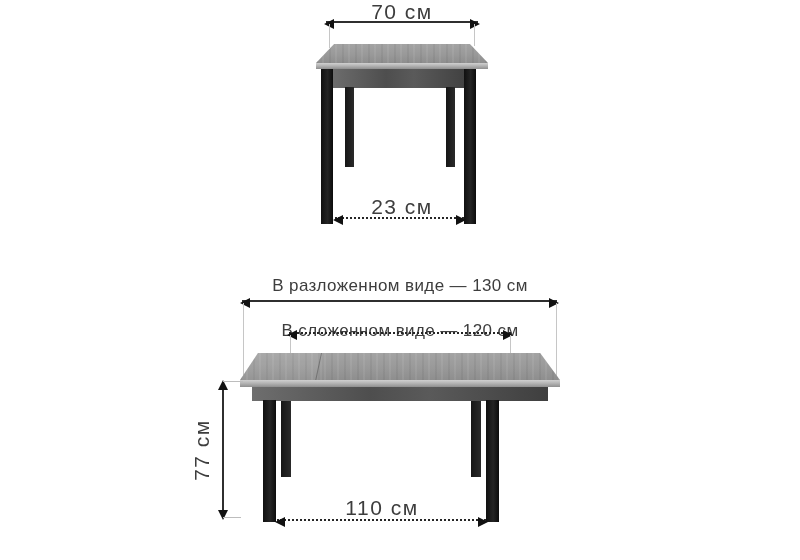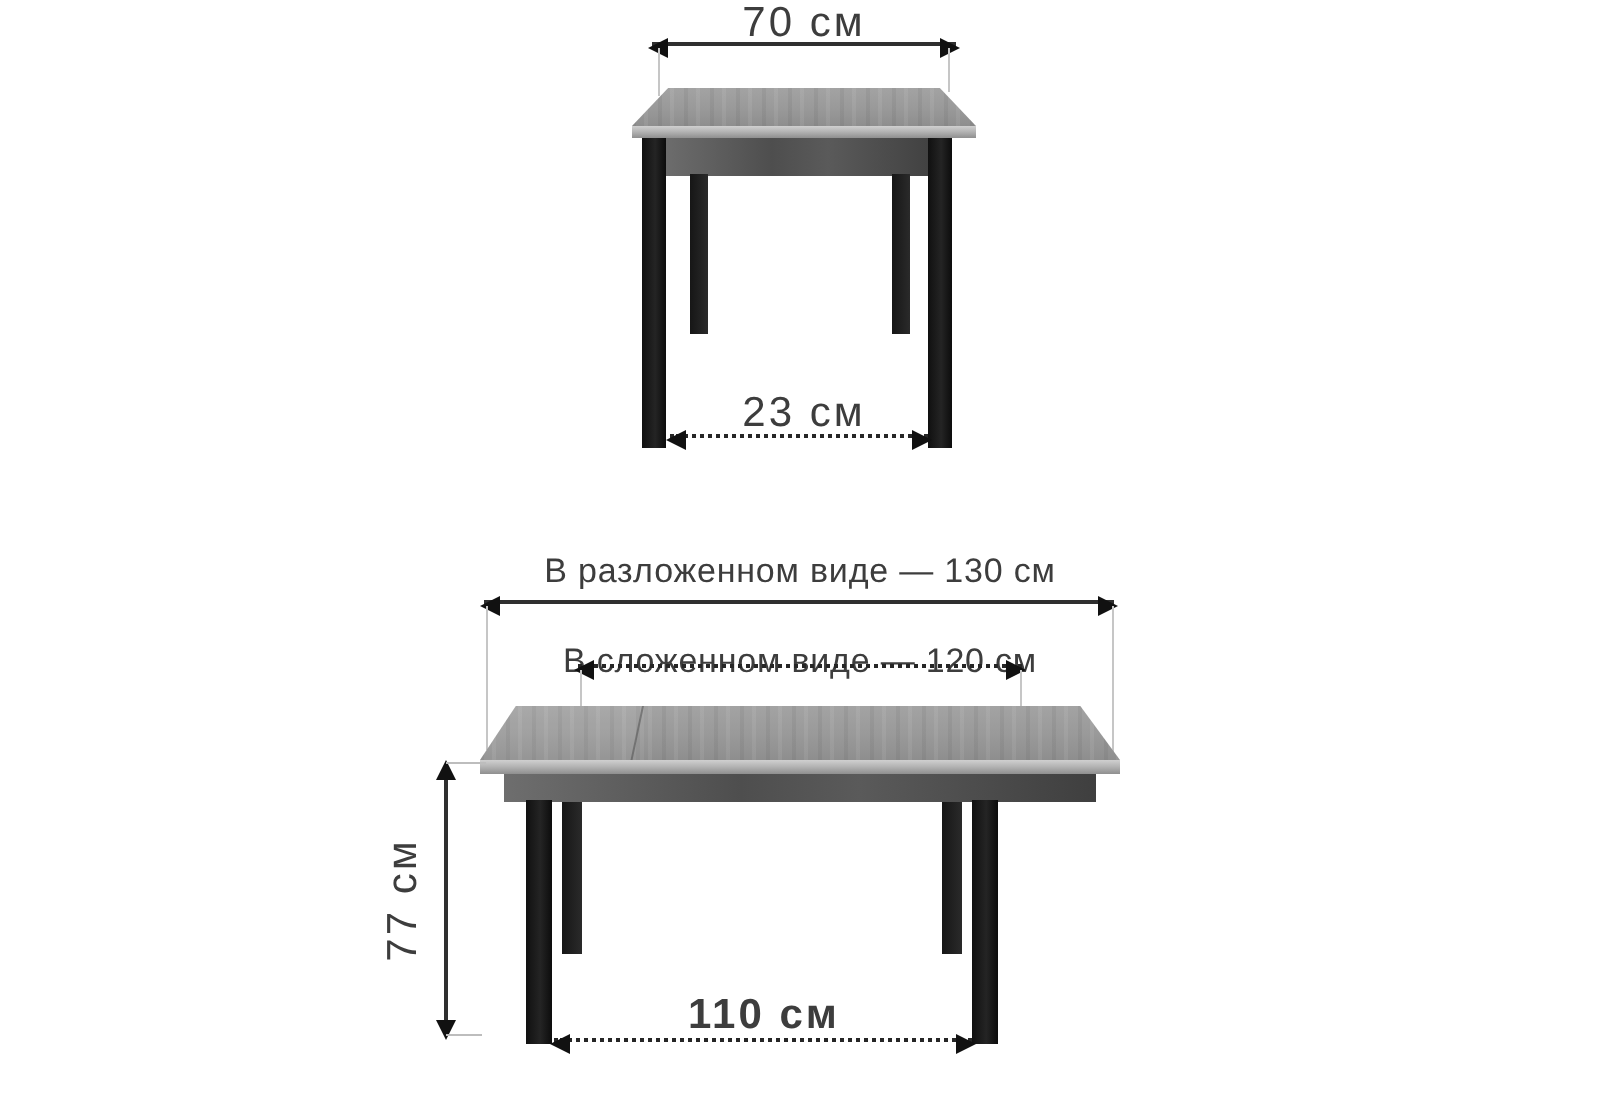--- a/index.html
+++ b/index.html
@@ -101,20 +101,20 @@
     <div class="leg" style="left:486px;top:400px;width:13px;height:122px;"></div>
 
     <div class="v-line" style="left:222px;top:382px;height:136px;">
       <span class="ah ah-up"></span>
       <span class="ah ah-down"></span>
     </div>
     <div class="ext-h" style="left:223px;top:381px;width:20px;"></div>
     <div class="ext-h" style="left:223px;top:517px;width:18px;"></div>
     <div class="num-label v-label" style="left:162px;top:438px;">77 см</div>
 
-    <div class="num-label" style="left:322px;top:496px;width:120px;font-weight:bold;">110 см</div>
+    <div class="num-label" style="left:322px;top:496px;width:120px;">110 см</div>
     <div class="h-dotted" style="left:277px;top:519px;width:209px;">
       <span class="ah ah-left"></span>
       <span class="ah ah-right"></span>
     </div>
   </div>
 
 </div>
 
 </body></html>

